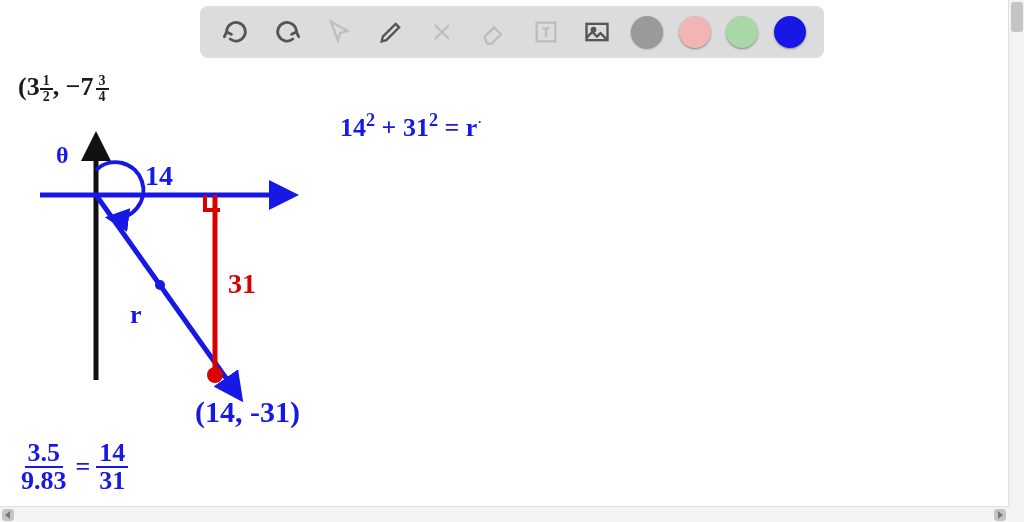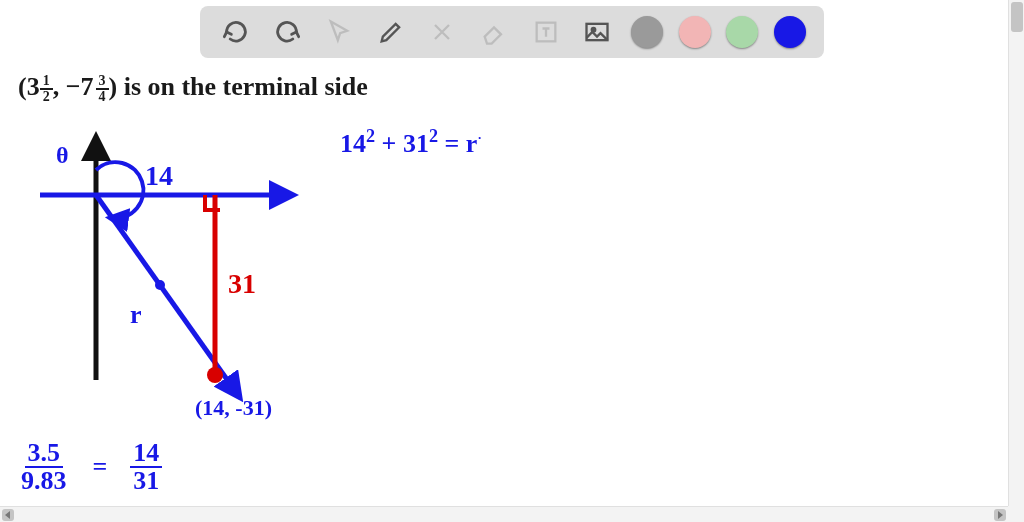--- a/index.html
+++ b/index.html
@@ -109,24 +109,24 @@
     <div class="swatch" style="background:#1818e6"></div>
   </div>
 
   <div class="hand" style="left:18px; top:72px; font-size:26px;">
     <span>(</span><span>3</span><span class="frac small">
         <span class="num">1</span>
         <span class="den">2</span>
       </span><span>, </span><span>−7</span><span class="frac small" style="margin-left:2px;">
         <span class="num">3</span>
         <span class="den">4</span>
-      </span><span>) is on the terminal side</span>
+      </span>
   </div>
 
-  <div class="hand blue" style="left:340px; top:110px; font-size:26px;margin-top:16px;">
+  <div class="hand blue" style="left:340px; top:110px; font-size:26px;">
     14<sup>2</sup> + 31<sup>2</sup> = r<sup style="font-size:0.5em">·</sup>
   </div>
 
   <svg class="diagram" viewBox="0 0 1024 522">
     <defs>
       <marker id="arrB" viewBox="0 0 10 10" refX="7" refY="5" markerWidth="6" markerHeight="6" orient="auto-start-reverse">
         <path d="M0 0L10 5L0 10z" fill="#1818e6"></path>
       </marker>
       <marker id="arrK" viewBox="0 0 10 10" refX="7" refY="5" markerWidth="6" markerHeight="6" orient="auto-start-reverse">
         <path d="M0 0L10 5L0 10z" fill="#111"></path>
@@ -147,23 +147,23 @@
 
     <circle cx="215" cy="375" r="8" fill="#d80000"></circle>
 
     <path d="M96 170 A28 28 0 1 1 112 218" fill="none" stroke="#1818e6" stroke-width="4" marker-end="url(#arrB)"></path>
   </svg>
 
   <div class="hand blue" style="left:56px; top:142px; font-size:24px;">θ</div>
   <div class="hand blue" style="left:145px; top:160px; font-size:28px;">14</div>
   <div class="hand red" style="left:228px; top:268px; font-size:28px;">31</div>
   <div class="hand blue" style="left:130px; top:300px; font-size:26px;">r</div>
-  <div class="hand blue" style="left:195px; top:395px; font-size:22px;">(14, -31)</div>
+  <div class="hand blue" style="left:195px; top:395px; font-size:30px;">(14, -31)</div>
 
-  <div class="hand blue" style="left:18px; top:440px; font-size:26px; display:flex; align-items:center; gap:23px;">
+  <div class="hand blue" style="left:18px; top:440px; font-size:26px; display:flex; align-items:center; gap:6px;">
     <span class="frac">
         <span class="num">3.5</span>
         <span class="den">9.83</span>
       </span>
     <span>=</span>
     <span class="frac">
         <span class="num">14</span>
         <span class="den">31</span>
       </span>
   </div>

